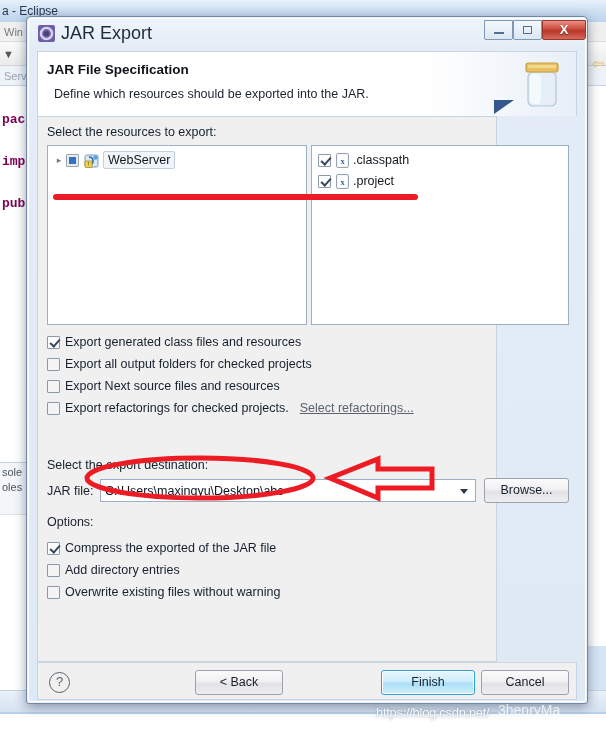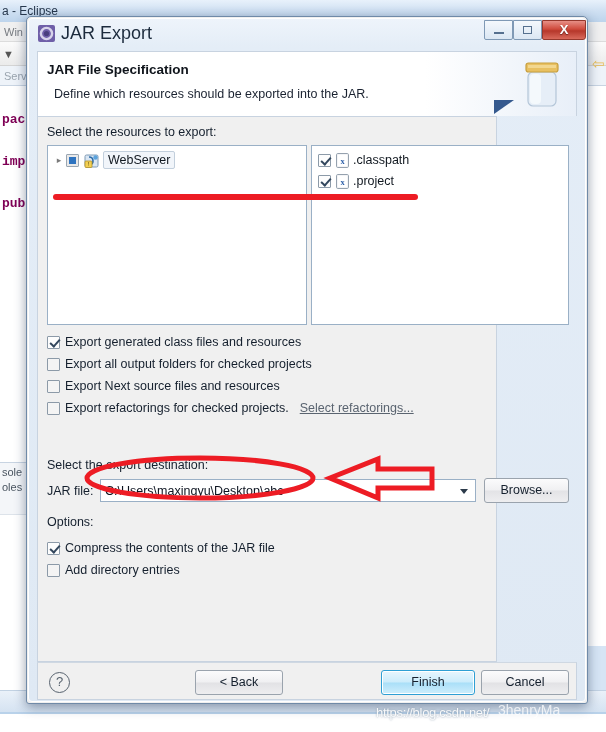--- a/index.html
+++ b/index.html
@@ -423,25 +423,29 @@
     <div class="lbl" id="lbl-jarfile">JAR file:</div>
     <div id="combo-wrap">
       <input id="jar-input" type="text" value="C:\Users\maxingyu\Desktop\abc" style="">
       <span id="combo-arrow"></span>
     </div>
     <div id="btn-browse">Browse...</div>
 
     <div class="lbl" id="lbl-options">Options:</div>
     <div class="opt-row" style="top:422px;">
       <span class="cb checked"></span>
-      <span class="opt-label">Compress the contents of the JAR file</span>
+      <span class="opt-label">Compress the exported of the JAR file</span>
     </div>
     <div class="opt-row" style="top:444px;">
       <span class="cb"></span>
       <span class="opt-label">Add directory entries</span>
+    </div>
+    <div class="opt-row" style="top:466px;">
+      <span class="cb"></span>
+      <span class="opt-label">Overwrite existing files without warning</span>
     </div>
   </div>
 
   <div id="button-bar">
     <div id="help-icon">?</div>
     <div class="dlgbtn" id="btn-back">&lt; Back</div>
     <div class="dlgbtn" id="btn-finish">Finish</div>
     <div class="dlgbtn" id="btn-cancel">Cancel</div>
   </div>
 

